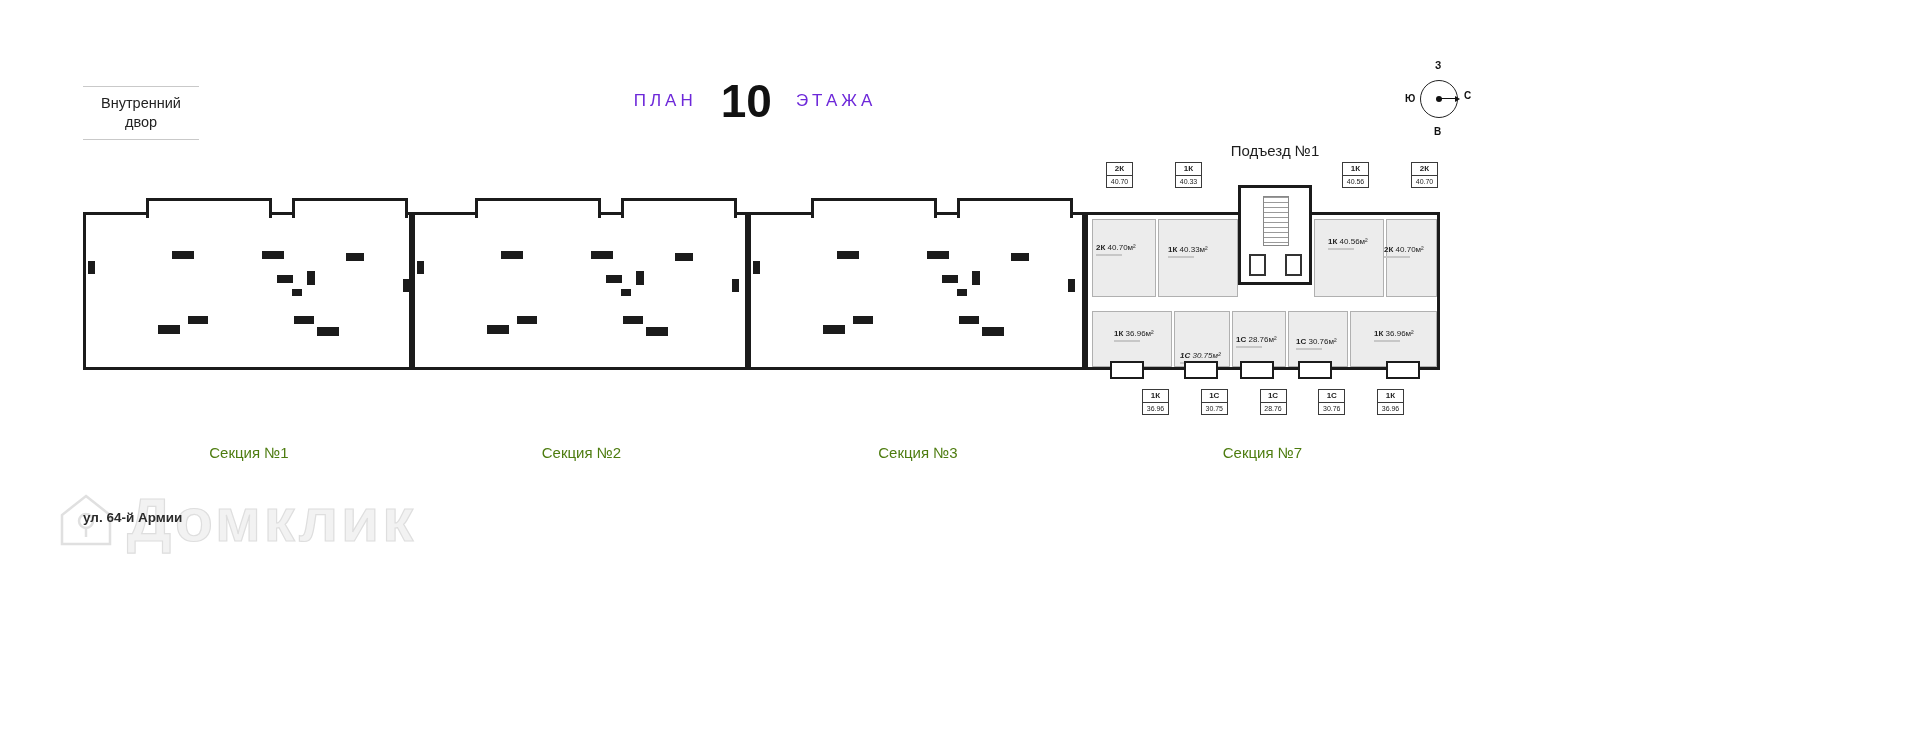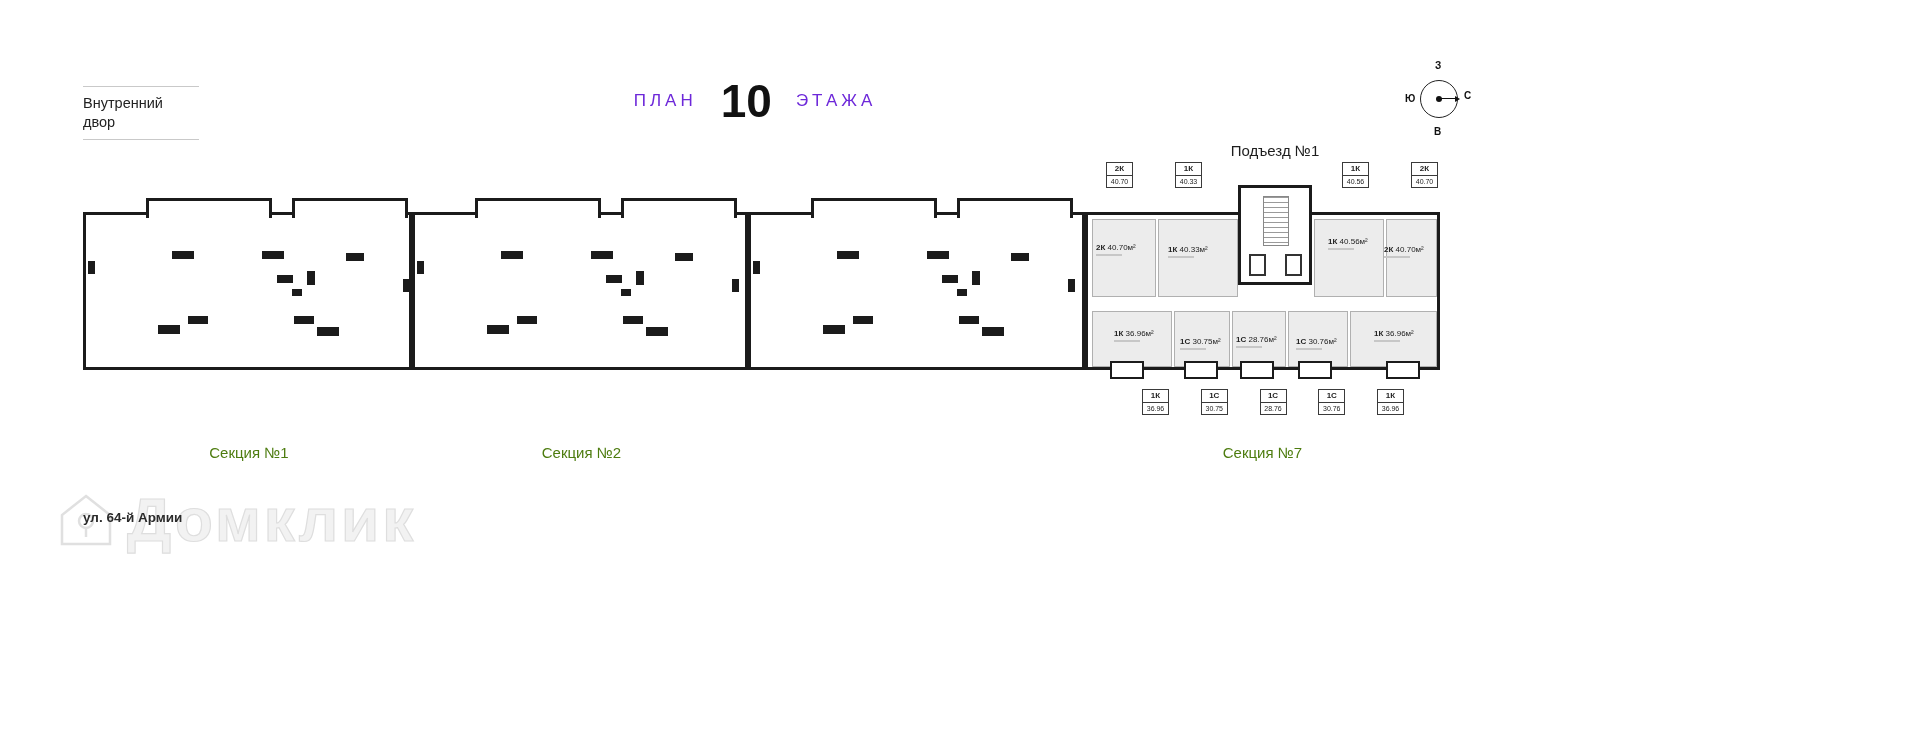--- a/index.html
+++ b/index.html
@@ -1,21 +1,21 @@
 <!DOCTYPE html>
 <html><head>
 <meta charset="utf-8">
 <style>
   * { box-sizing: border-box; margin: 0; padding: 0; }
   html,body { background:#fff; }
   .canvas{position:relative;width:1920px;height:729px;background:#ffffff;overflow:hidden;
           font-family:"Liberation Sans", sans-serif;color:#222;}
 
   
-  .courtyard{position:absolute;left:83px;top:86px;width:116px;}
+  .courtyard{position:absolute;left:83px;top:86px;width:116px;text-align:center;}
   .cy-line{height:1px;background:#c9c9c9;}
   .cy-text{padding:7px 0;font-size:14.5px;line-height:1.3;color:#222;}
   .plan-title{position:absolute;left:560px;top:78px;width:390px;display:flex;align-items:center;justify-content:center;gap:24px;}
   .tp{font-size:17px;letter-spacing:4px;color:#6d28d9;}
   .fn{font-size:46px;font-weight:700;color:#111;line-height:1;}
   .entrance{position:absolute;left:1160px;top:142px;width:230px;text-align:center;font-size:15px;color:#1e1e1e;}
 
   
   .compass{position:absolute;left:1405px;top:60px;width:68px;height:82px;font-size:10px;font-weight:700;color:#111;}
   .compass .cl{position:absolute;}
@@ -162,21 +162,21 @@
       <div class="unit-label" style="left: 8px; top: 28px;"><b>2К</b> 40.70м²</div>
       <div class="unit" style="left: 70px; top: 4px; width: 80px; height: 78px;"></div>
       <div class="unit-label" style="left: 80px; top: 30px;"><b>1К</b> 40.33м²</div>
       <div class="unit" style="left: 226px; top: 4px; width: 70px; height: 78px;"></div>
       <div class="unit-label" style="left: 240px; top: 22px;"><b>1К</b> 40.56м²</div>
       <div class="unit" style="left: 298px; top: 4px; width: 51px; height: 78px;"></div>
       <div class="unit-label" style="left: 296px; top: 30px;"><b>2К</b> 40.70м²</div>
       <div class="unit" style="left: 4px; top: 96px; width: 80px; height: 56px;"></div>
       <div class="unit-label" style="left: 26px; top: 114px;"><b>1К</b> 36.96м²</div>
       <div class="unit" style="left: 86px; top: 96px; width: 56px; height: 56px;"></div>
-      <div class="unit-label" style="left: 92px; top: 122px;"><b>1С</b> 30.75м²</div>
+      <div class="unit-label" style="left: 92px; top: 136px; font-style: italic;"><b>1С</b> 30.75м²</div>
       <div class="unit" style="left: 144px; top: 96px; width: 54px; height: 56px;"></div>
       <div class="unit-label" style="left: 148px; top: 120px;"><b>1С</b> 28.76м²</div>
       <div class="unit" style="left: 200px; top: 96px; width: 60px; height: 56px;"></div>
       <div class="unit-label" style="left: 208px; top: 122px;"><b>1С</b> 30.76м²</div>
       <div class="unit" style="left: 262px; top: 96px; width: 87px; height: 56px;"></div>
       <div class="unit-label" style="left: 286px; top: 114px;"><b>1К</b> 36.96м²</div>
       <div class="balcony" style="left: 22px; width: 34px;"></div>
       <div class="balcony" style="left: 96px; width: 34px;"></div>
       <div class="balcony" style="left: 152px; width: 34px;"></div>
       <div class="balcony" style="left: 210px; width: 34px;"></div>
@@ -221,20 +221,21 @@
         <div class="a">30.76</div>
       </div>
       <div class="badge">
         <div class="t">1К</div>
         <div class="a">36.96</div>
       </div>
     </div>
 
   <div class="seclabel sl1">Секция №1</div>
   <div class="seclabel sl2">Секция №2</div>
+  <div class="seclabel sl3">Секция №3</div>
   <div class="seclabel sl4">Секция №7</div>
 
   <div class="watermark">
     <svg width="62" height="62" viewBox="0 0 62 62">
       <path d="M31 7 L55 26 V55 H7 V26 Z" fill="none" stroke="#e0e0e0" stroke-width="2.5"></path>
       <circle cx="31" cy="32" r="7" fill="none" stroke="#e0e0e0" stroke-width="2.5"></circle>
       <line x1="31" y1="39" x2="31" y2="48" stroke="#e0e0e0" stroke-width="2.5"></line>
     </svg>
     <span class="wm-text">Домклик</span>
   </div>

